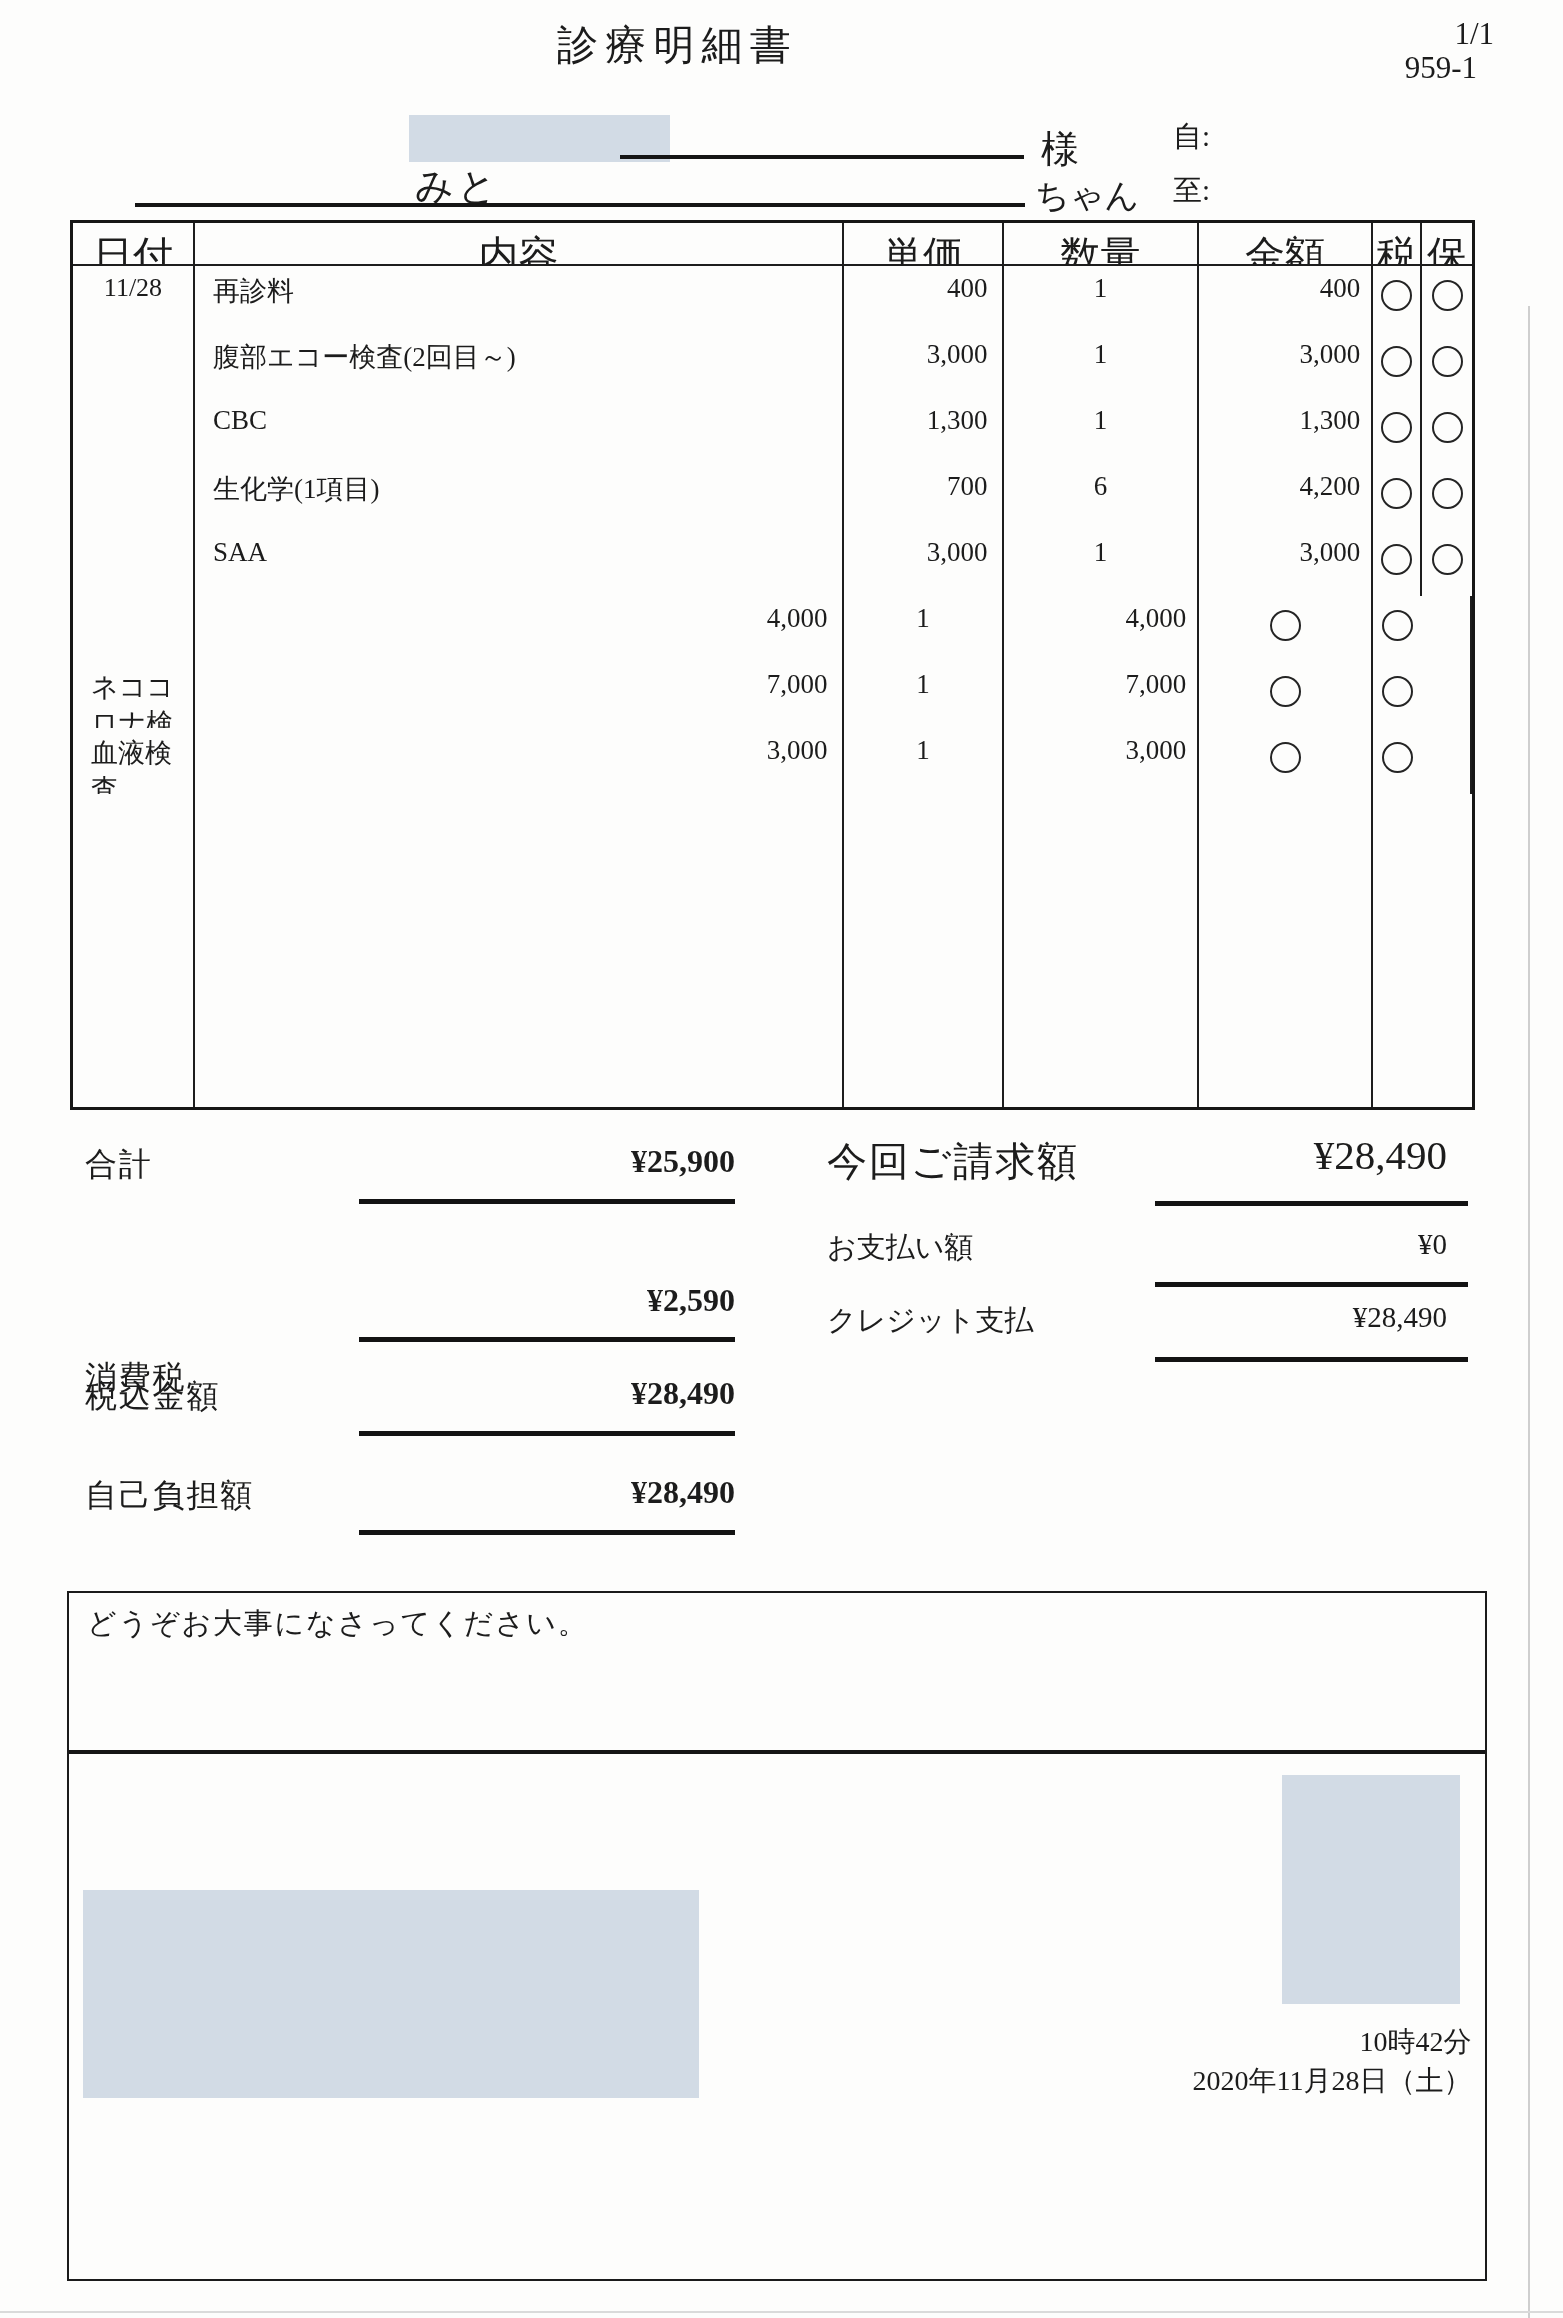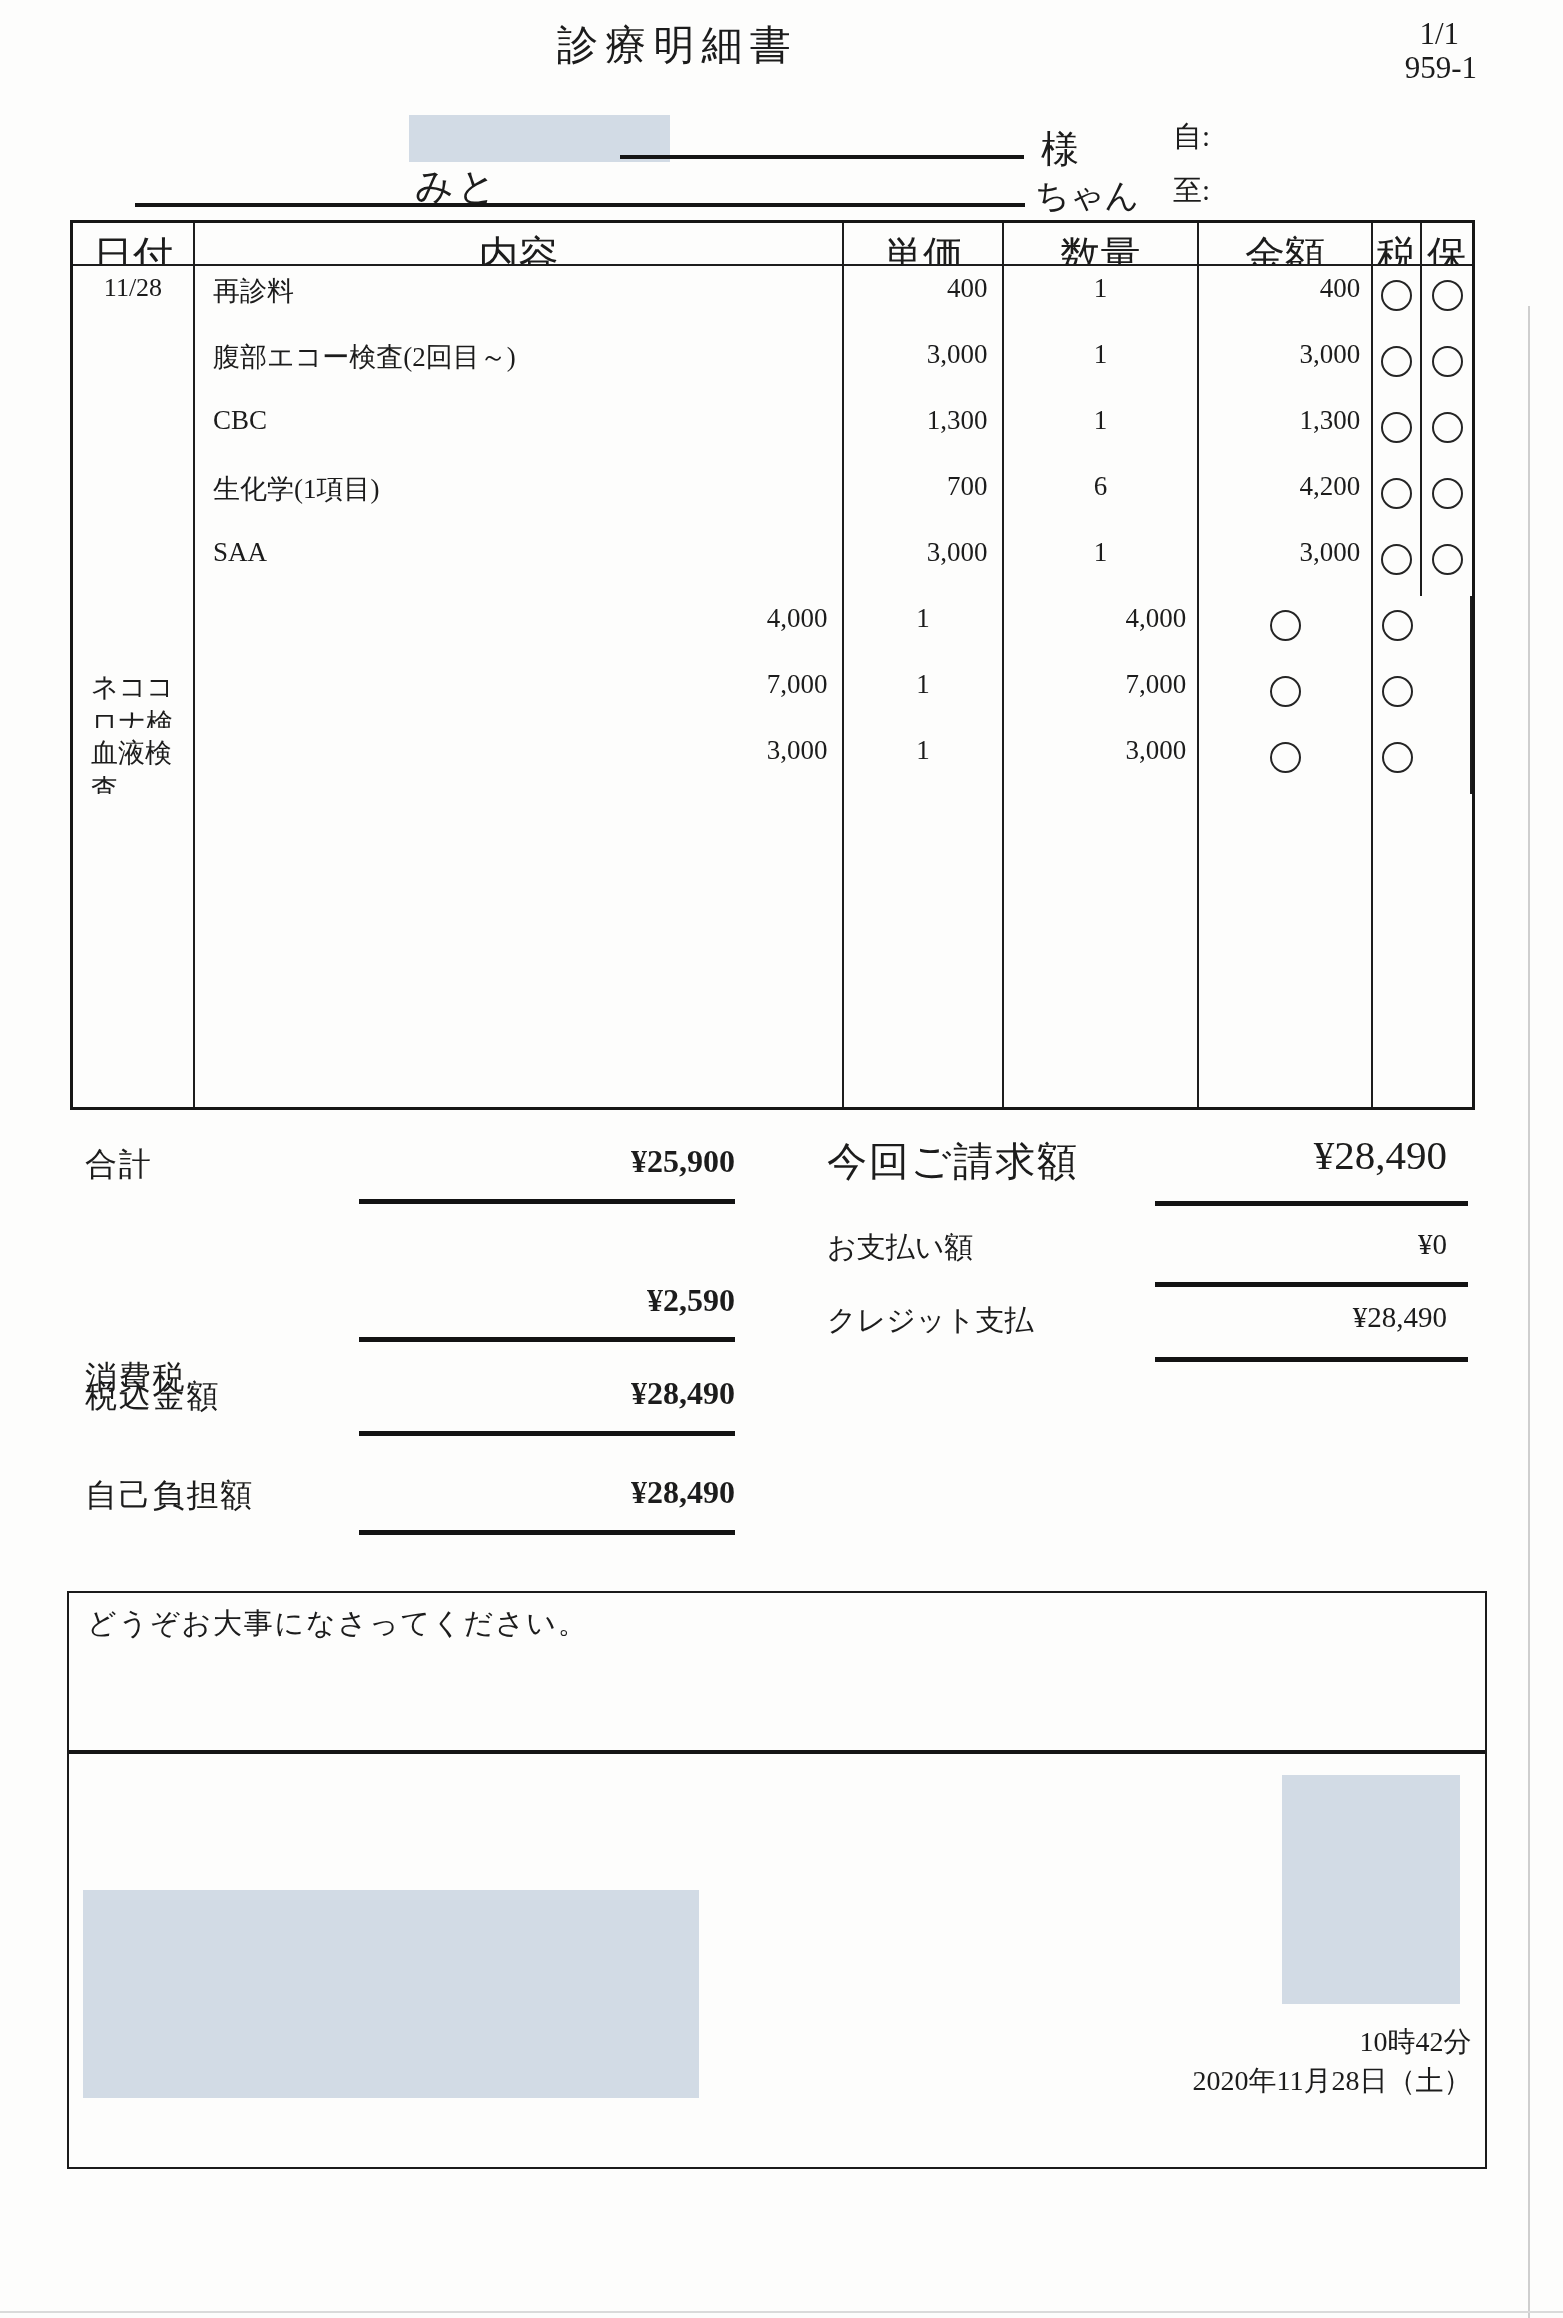--- a/index.html
+++ b/index.html
@@ -7,21 +7,21 @@
     width:1564px;height:2319px;position:relative;
     background:#fdfdfc;
     font-family:"Liberation Serif","DejaVu Serif",serif;
     color:#1c1c1c;
     overflow:hidden;
   }
   .abs{position:absolute;}
 
   
   .title{left:0;top:18px;width:1355px;text-align:center;font-size:41px;letter-spacing:7.2px;}
-  .pageind{right:105px;top:16px;font-size:31px;text-align:center;}
+  .pageind{right:70px;top:16px;font-size:31px;text-align:center;}
   .docnum{right:87px;top:50px;font-size:31px;text-align:right;}
 
   
   .redact{background:#d2dbe5;}
   .nm-redact{left:409px;top:115px;width:261px;height:47px;}
   .line{background:#151515;height:3.6px;}
   .nameline1{left:620px;top:155px;width:404px;}
   .nameline2{left:135px;top:203px;width:890px;}
   .honor1{left:1041px;top:124px;font-size:38px;}
   .kana{left:415px;top:161px;font-size:38px;letter-spacing:3.6px;}
@@ -56,21 +56,21 @@
   .tline{left:359px;width:376px;height:4.5px;background:#131313;}
 
   
   .big-lab{left:827px;top:1134px;font-size:40px;letter-spacing:1.8px;}
   .big-val{right:117px;top:1131px;font-size:41px;text-align:right;}
   .bline{left:1155px;width:313px;height:4.5px;background:#131313;}
   .slab{left:827px;font-size:29px;}
   .sval{right:117px;font-size:29px;text-align:right;}
 
   
-  .fbox{left:67px;top:1591px;width:1420px;height:578px;border:2.7px solid #1b1b1b;box-sizing:border-box;}
+  .fbox{left:67px;top:1591px;width:1420px;height:690px;border:2.7px solid #1b1b1b;box-sizing:border-box;}
   .fmsg{left:18px;top:10.8px;font-size:29px;letter-spacing:1.8px;position:absolute;}
   .fdiv{left:0;top:157px;width:100%;height:3.6px;background:#151515;position:absolute;}
   .fredact-l{left:13.5px;top:297px;width:616px;height:208px;position:absolute;}
   .fredact-r{left:1213px;top:182px;width:178px;height:229px;position:absolute;}
   .ftime{right:13.5px;top:430px;font-size:28px;position:absolute;text-align:right;}
   .fdate{right:13.5px;top:469px;font-size:28px;position:absolute;text-align:right;}
 
   
   .scan-v{left:1528px;top:306px;width:1.8px;height:2013px;background:#cfcfcf;}
   .scan-b{left:0;top:2311px;width:1564px;height:1.8px;background:#dadada;}

